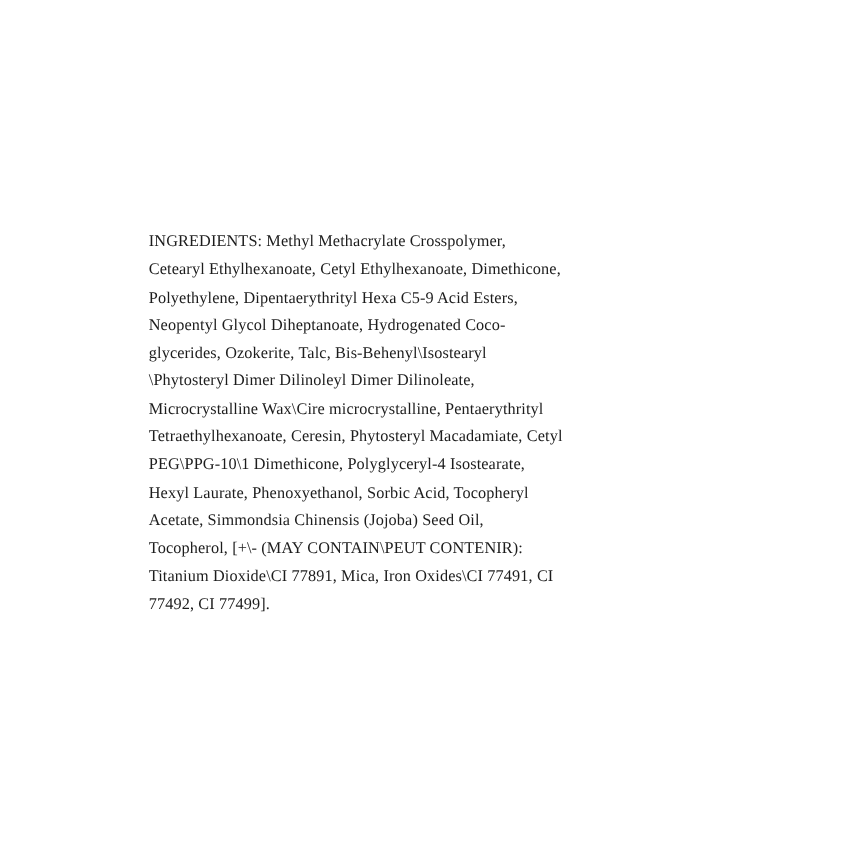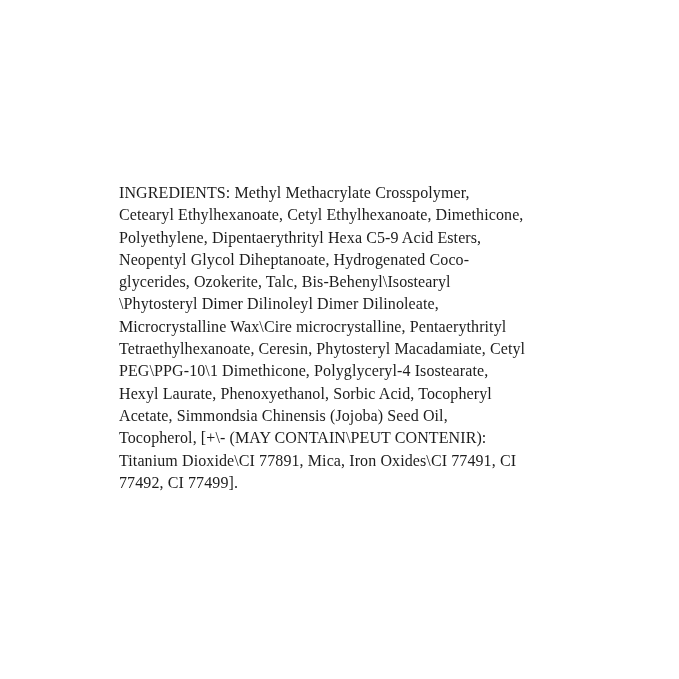--- a/index.html
+++ b/index.html
@@ -13,21 +13,21 @@
     height: 679px;
     background: #ffffff;
     overflow: hidden;
   }
   .ingredients-text {
     position: absolute;
     left: 119px;
     top: 182px;
     max-width: 470px;
     font-family: "Liberation Serif", "DejaVu Serif", serif;
-    font-size: 16px;
+    font-size: 13px;
     line-height: 22.3px;
     letter-spacing: 0.1px;
     color: #1c1c1c;
     white-space: pre-line;
     text-align: left;
   }
 </style>
 </head>
 <body>
 

